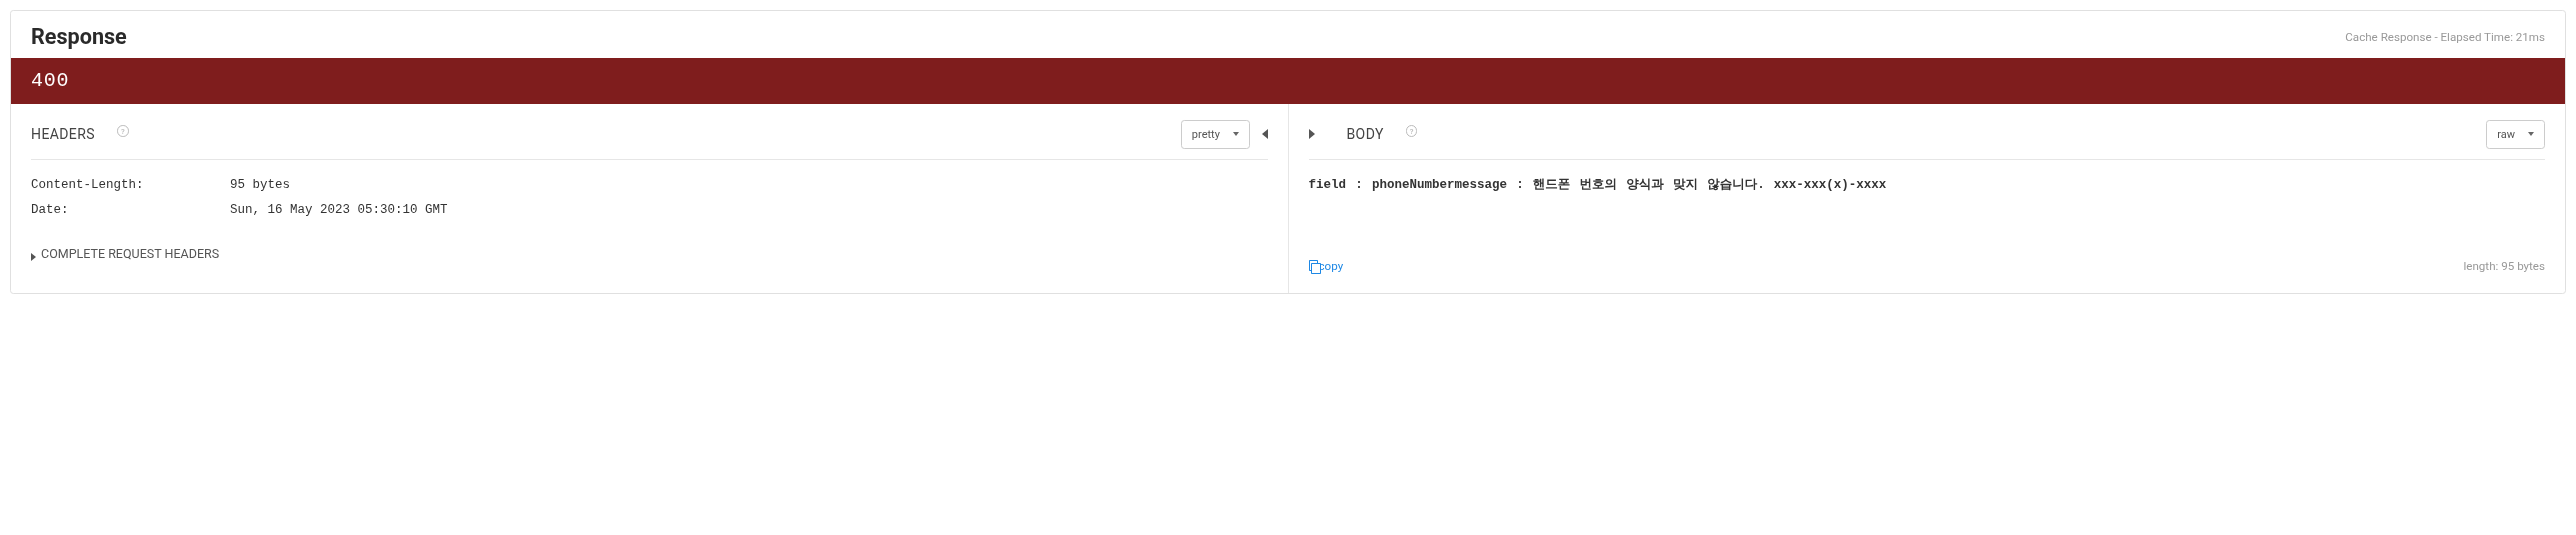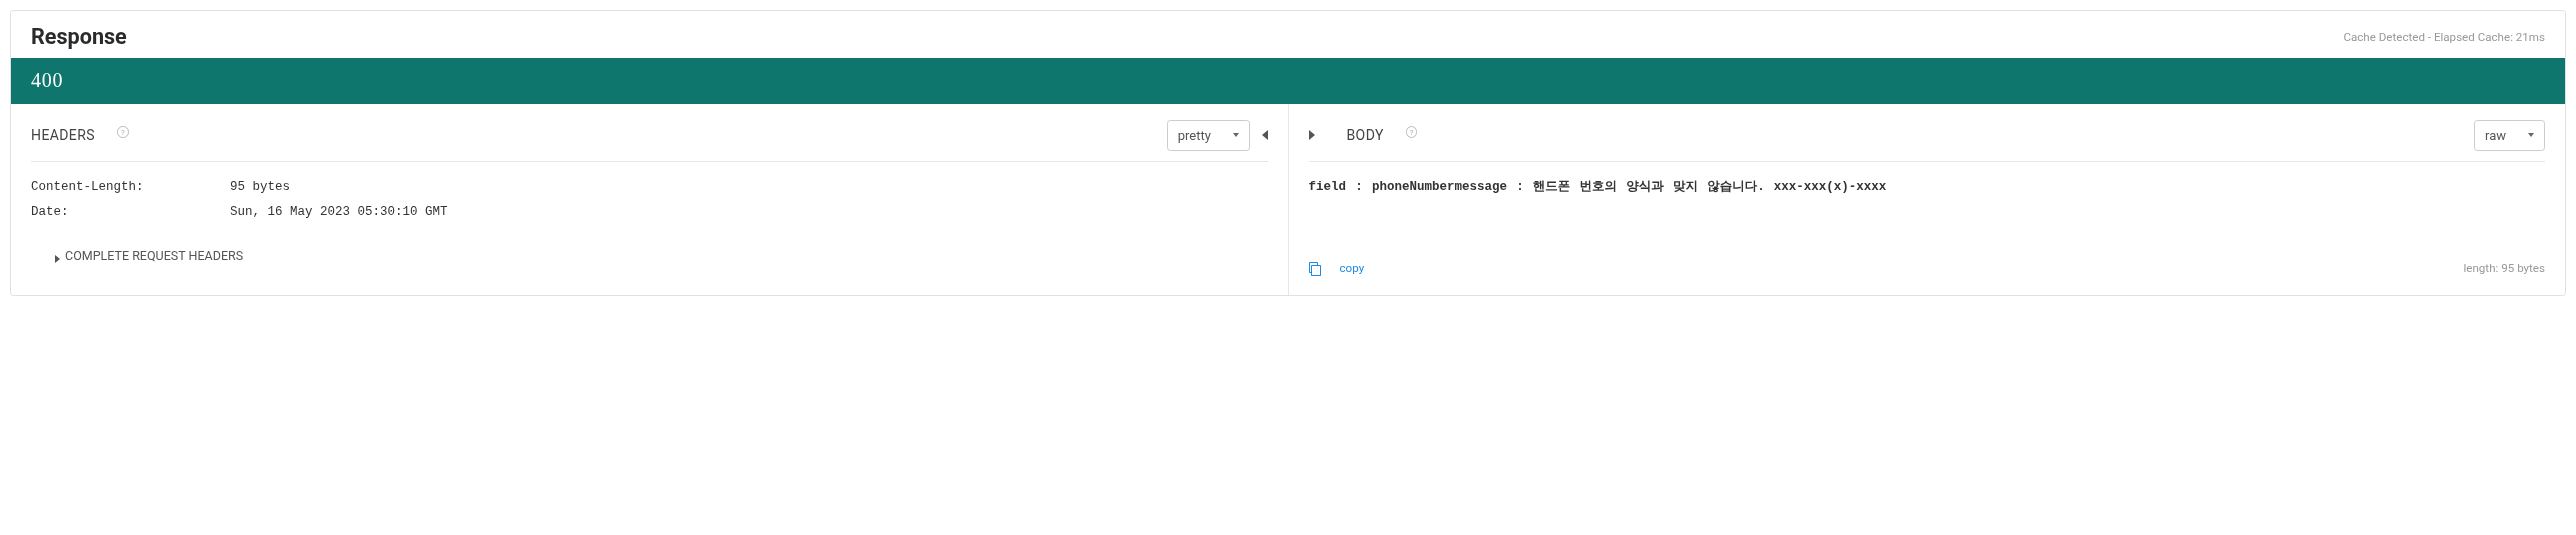--- a/index.html
+++ b/index.html
@@ -27,23 +27,23 @@
     .panel-title {
       font-size: 21.6px;
       font-weight: 700;
       color: #2a2a2a;
     }
     .panel-meta {
       font-size: 11.6px;
       color: #999;
     }
     .status-bar {
-      background: #0f766e;
+      background: #7f1d1d;
       color: #fff;
-      font-family: Liberation Serif, serif;
+      font-family: Liberation Mono, monospace;
       font-size: 20px;
       font-weight: 400;
       letter-spacing: 0.8px;
       padding: 11.6px 20px;
     }
     .content {
       display: flex;
     }
     .column {
       flex: 1;
@@ -88,25 +88,25 @@
     }
     .section-controls {
       display: flex;
       align-items: center;
       gap: 11.6px;
     }
     .dropdown {
       border: 0.8px solid #ccc;
       border-radius: 3.3px;
       padding: 6.6px 10px;
-      font-size: 13px;
+      font-size: 11px;
       color: #555;
       display: inline-flex;
       align-items: center;
-      gap: 22px;
+      gap: 13px;
       cursor: pointer;
       background: #fff;
     }
     .dropdown-caret {
       display: inline-block;
       width: 0;
       height: 0;
       border-left: 3.3px solid transparent;
       border-right: 3.3px solid transparent;
       border-top: 4.2px solid #666;
@@ -154,21 +154,20 @@
     .kv-val {
       flex: 1;
     }
     .collapsible {
       margin-top: 23px;
       font-size: 12.5px;
       color: #555;
       display: flex;
       align-items: flex-end;
       cursor: pointer;
-      margin-left: 24px;
     }
     .body-content {
       font-family: "Courier New", Courier, monospace;
       font-size: 12.5px;
       color: #333;
       line-height: 1.5;
       word-spacing: 1.7px;
       padding: 3.3px 0;
       min-height: 66px;
       font-weight: bold;
@@ -177,21 +176,21 @@
       display: flex;
       justify-content: space-between;
       align-items: center;
       margin-top: 20px;
       font-size: 11.6px;
     }
     .copy-link {
       color: #1e88e5;
       display: inline-flex;
       align-items: center;
-      gap: 21px;
+      gap: 0;
       cursor: pointer;
     }
     .copy-icon {
       position: relative;
       width: 10px;
       height: 11.6px;
     }
     .copy-icon::before,
     .copy-icon::after {
       content: "";
@@ -215,21 +214,21 @@
       margin-left: 23px;
     }
   </style>
 </head>
 <body>
 
 <div class="panel">
 
   <div class="panel-header">
     <div class="panel-title">Response</div>
-    <div class="panel-meta">Cache Detected  -  Elapsed Cache: 21ms</div>
+    <div class="panel-meta">Cache Response  -  Elapsed Time: 21ms</div>
   </div>
 
   <div class="status-bar">
     <span>400</span>
   </div>
 
   <div class="content">
 
     <div class="column column-left">
       <div class="section-header">

